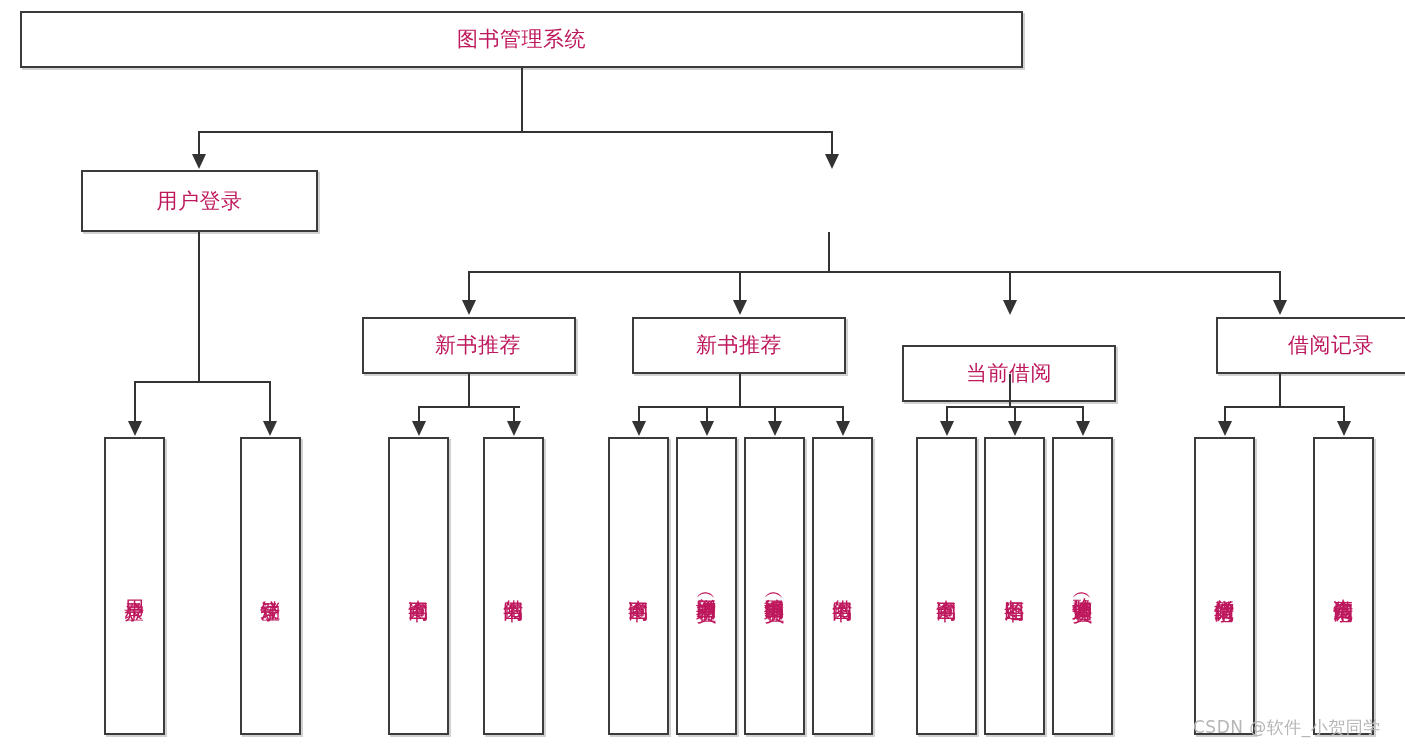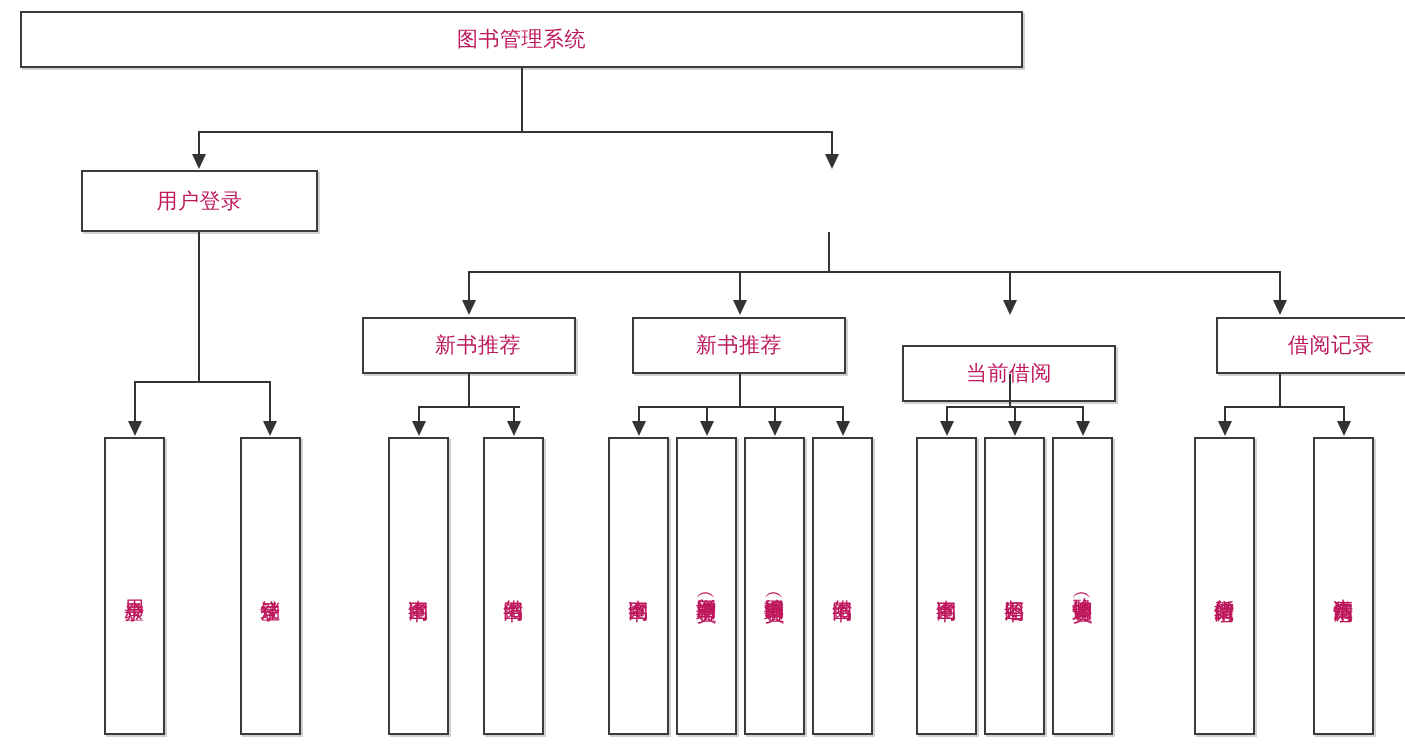--- a/index.html
+++ b/index.html
@@ -204,14 +204,15 @@
     <span class="label">确认归还（管理员）</span>
   </div>
 
   <div class="node vertical" style="left:1194px; top:437px; width:61px; height:298px;">
     <span class="label">新增借阅记录</span>
   </div>
   <div class="node vertical" style="left:1313px; top:437px; width:61px; height:298px;">
     <span class="label">查询借阅记录</span>
   </div>
 
+  <div id="watermark" style="left:1193px; top:716px;">CSDN @软件_小贺同学</div>
 
 </div>
 
 </body></html>

